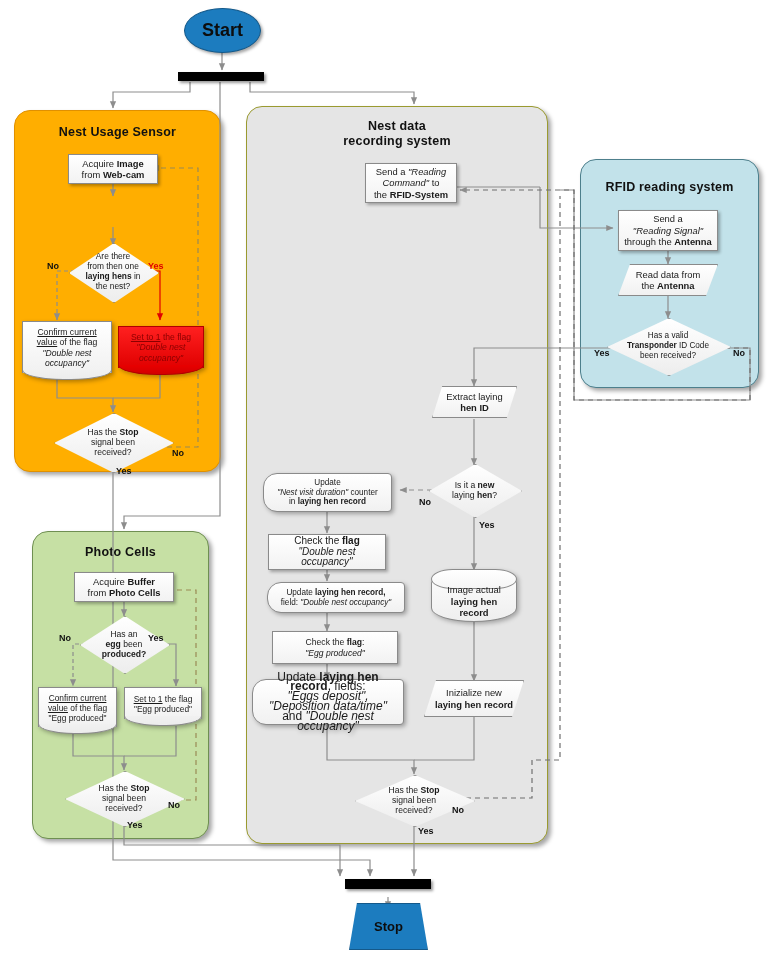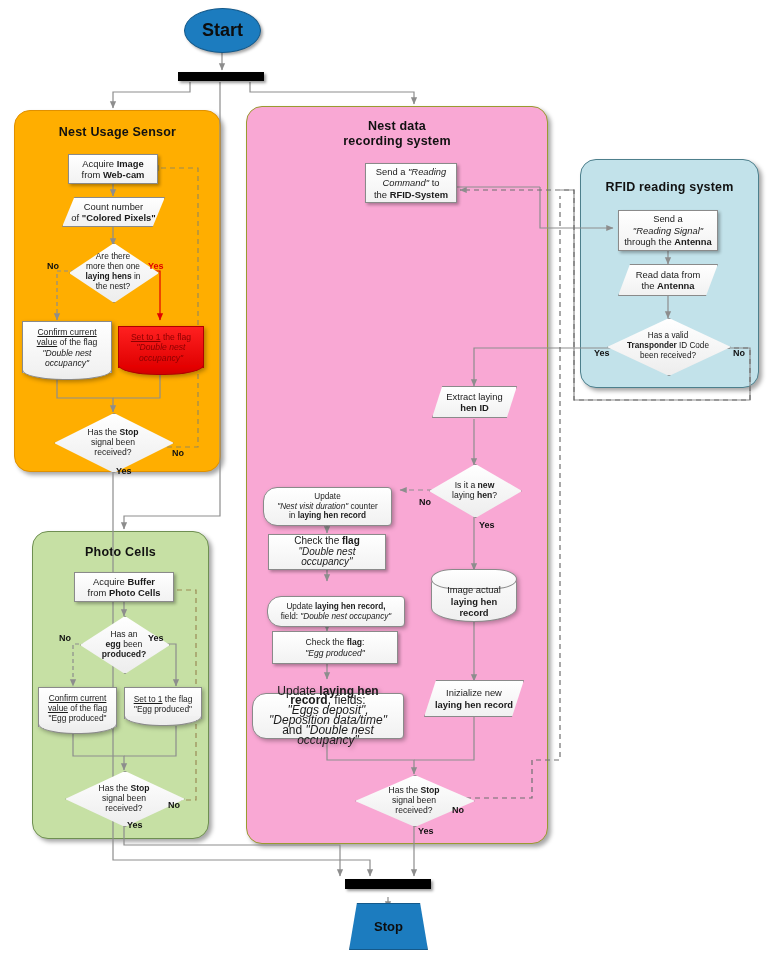--- a/index.html
+++ b/index.html
@@ -4,21 +4,21 @@
 <style>
   html,body{margin:0;padding:0;background:#ffffff;}
   body{font-family:"Liberation Sans","DejaVu Sans",sans-serif;}
   #canvas{position:relative;width:771px;height:957px;overflow:hidden;background:#fff;}
   svg#wires{position:absolute;left:0;top:0;width:771px;height:957px;}
 
   
   .lane{position:absolute;border-radius:16px;box-shadow:3px 3px 4px rgba(0,0,0,.35);}
   .lane-title{position:absolute;left:0;right:0;text-align:center;font-weight:bold;font-size:12.5px;color:#111;letter-spacing:.2px;}
   .lane.orange{background:#FFAE00;border:1.6px solid #E09000;}
-  .lane.yellow{background:#f9a8d4;border:1.6px solid #9a9a30;}
+  .lane.yellow{background:#e5e5e5;border:1.6px solid #9a9a30;}
   .lane.green {background:#C6E0A4;border:1.6px solid #6f8f52;}
   .lane.blue  {background:#C2E2EA;border:1.6px solid #4d7f8c;}
 
   
   .node{position:absolute;display:flex;align-items:center;justify-content:center;text-align:center;
         font-size:9.4px;line-height:11.4px;color:#1a1a1a;box-sizing:border-box;}
   .node .tx{padding:0 4px;}
 
   
   .proc{background:linear-gradient(180deg,#ffffff 0%,#f2f2f2 100%);
@@ -37,21 +37,21 @@
   .docs::after{content:"";position:absolute;left:-1px;right:-1px;bottom:-7px;height:9px;
         background:linear-gradient(180deg,#f1f1f1,#ececec);
         border:1px solid #8a8a8a;border-top:none;
         border-radius:0 0 46% 46%/0 0 100% 100%;}
   .docs.red{background:linear-gradient(180deg,#ff2020 0%,#e00000 100%);border-color:#b00000;color:#6b0000;}
   .docs.red::after{background:linear-gradient(180deg,#e80000,#d40000);border-color:#b00000;}
 
   
   .flagdoc{background:linear-gradient(180deg,#ffffff 0%,#f1f1f1 100%);
         border:1px solid #8a8a8a;border-radius:14px 4px 4px 14px;
-        filter:drop-shadow(2px 2px 2px rgba(0,0,0,.30));margin-top:14px;}
+        filter:drop-shadow(2px 2px 2px rgba(0,0,0,.30));}
 
   
   .dec{background:transparent;border:none;}
   .dec .dia{position:absolute;left:0;top:0;width:100%;height:100%;
         background:linear-gradient(180deg,#ffffff 0%,#ededed 100%);
         border:1px solid #8a8a8a;
         clip-path:polygon(50% 0,100% 50%,50% 100%,0 50%);
         filter:drop-shadow(2px 2px 2px rgba(0,0,0,.28));}
   .dec .tx{position:relative;z-index:2;}
 
@@ -192,32 +192,26 @@
     <span class="tx">Stop</span>
   </div>
 
   <div class="node proc" style="left:68px;top:154px;width:90px;height:30px;">
     <span class="tx">
       <span>Acquire </span><b>Image</b><br>
       <span>from </span><b>Web-cam</b>
     </span>
   </div>
 
-  <div class="node para" style="left:62px;top:197px;width:103px;height:30px;">
-    <span class="tx">
-      <span>Count number</span><br>
-      <span>of </span><b>"Colored Pixels"</b>
-    </span>
-  </div>
 
   <div class="node dec" style="left:69px;top:243px;width:88px;height:58px;">
     <span class="dia"></span>
     <span class="tx" style="font-size:8.4px;line-height:9.8px;">
       <span>Are there</span><br>
-      <span>more then one</span><br>
+      <span>from then one</span><br>
       <b>laying hens</b><span> in</span><br>
       <span>the nest?</span>
     </span>
   </div>
   <div class="elabel" style="left:47px;top:261px;">No</div>
   <div class="elabel red" style="left:148px;top:261px;">Yes</div>
 
   <div class="node docs" style="left:22px;top:321px;width:90px;height:52px;">
     <span class="tx" style="font-size:8.6px;line-height:10.4px;">
       <u>Confirm current</u><br>

